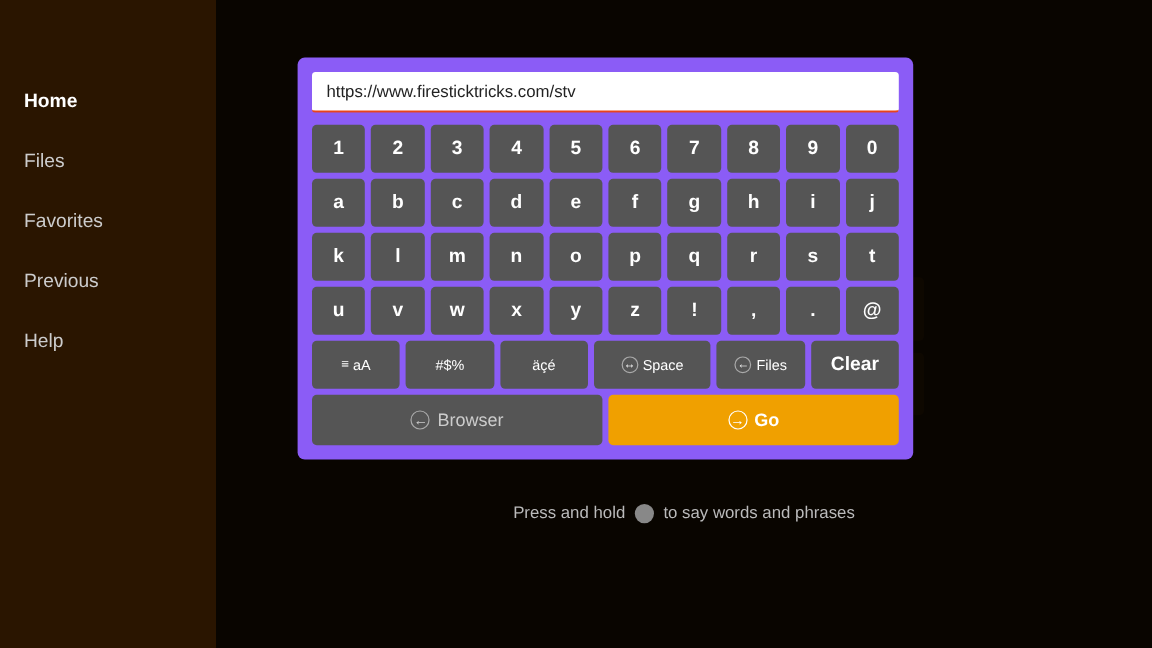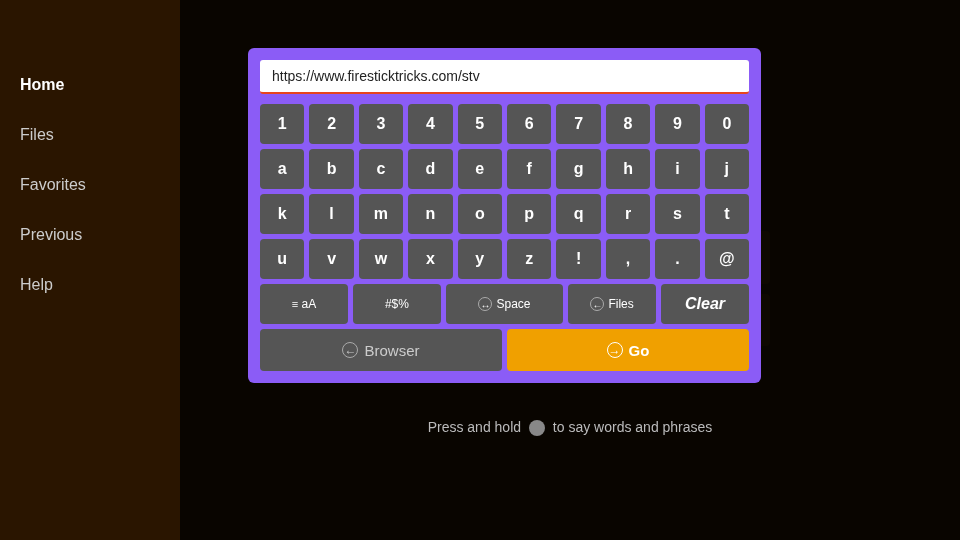--- a/index.html
+++ b/index.html
@@ -127,21 +127,20 @@
     }
     .key.space-key {
       flex: 2;
     }
     .key.delete-key {
       flex: 1.5;
     }
     .key.clear-key {
       flex: 1.5;
       background: #555;
-      font-style: italic;
     }
 
     
     .action-row {
       display: flex;
       gap: 5px;
       margin-top: 5px;
     }
     .btn-previous {
       flex: 1;
@@ -312,20 +311,21 @@
       <div class="key">,</div>
       <div class="key">.</div>
       <div class="key">@</div>
     </div>
 
     <div class="key-row">
       <div class="key special wide">
         <span style="font-size:11px;">≡</span>&nbsp;aA
       </div>
       <div class="key special wide">#$%</div>
+      <div class="key special wide">äçé</div>
       <div class="key special space-key" style="display:flex;align-items:center;gap:4px;">
         <span style="font-size:10px;border:1px solid #aaa;border-radius:50%;width:14px;height:14px;display:inline-flex;align-items:center;justify-content:center;">↔</span>
         <span>Space</span>
       </div>
       <div class="key special delete-key" style="display:flex;align-items:center;gap:4px;">
         <span style="font-size:10px;border:1px solid #aaa;border-radius:50%;width:14px;height:14px;display:inline-flex;align-items:center;justify-content:center;">←</span>
         <span>Files</span>
       </div>
       <div class="key clear-key">Clear</div>
     </div>

